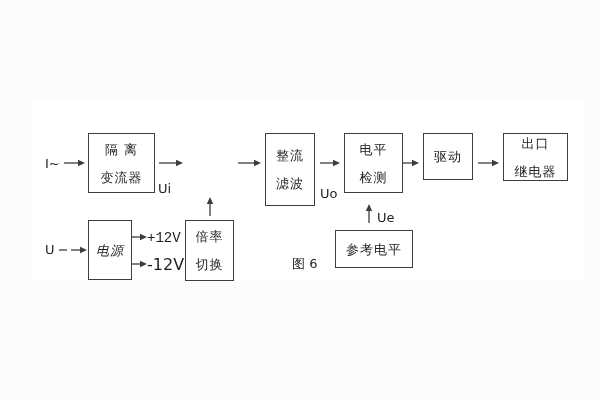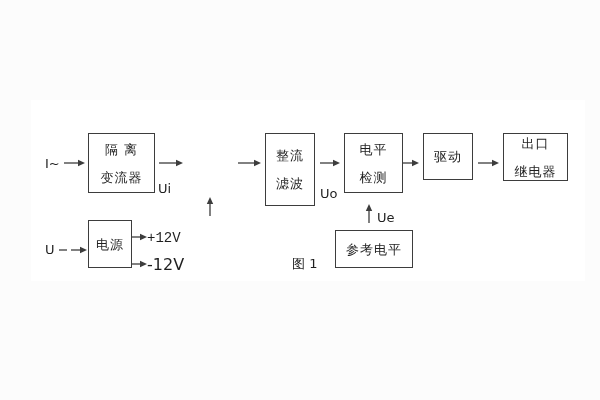--- a/index.html
+++ b/index.html
@@ -40,21 +40,21 @@
   .box .bl{display:block;text-align:center;}
 
   
   .b-isolation      {left:88px;  top:121px; width:67px; height:60px;}
   .b-setting        {left:187px; top:121px; width:46px; height:60px;}
   .b-rectify        {left:265px; top:121px; width:50px; height:73px;}
   .b-level          {left:344px; top:121px; width:59px; height:60px;}
   .b-drive          {left:423px; top:121px; width:50px; height:47px;}
   .b-relay          {left:503px; top:121px; width:65px; height:48px;}
   
-  .b-power          {left:88px;  top:208px; width:44px; height:48px;}
+  .b-power          {left:88px;  top:208px; width:44px; height:60px;font-style:italic;}
   .b-ratio          {left:185px; top:208px; width:49px; height:61px;}
   .b-reference      {left:335px; top:218px; width:78px; height:38px;justify-content:center;}
 
   .lbl{
     position:absolute;
     font-size:13px;line-height:14px;
     color:var(--text);
     white-space:nowrap;
   }
   .l-iin   {left:45px;  top:145px;}
@@ -148,28 +148,32 @@
     <div class="box b-drive">
       <span class="bl">驱动</span>
     </div>
     <div class="box b-relay">
       <span class="bl">出口</span>
       <span class="bl">继电器</span>
     </div>
     <div class="box b-power">
       <span class="bl">电源</span>
     </div>
+    <div class="box b-ratio">
+      <span class="bl">倍率</span>
+      <span class="bl">切换</span>
+    </div>
     <div class="box b-reference">
       <span class="bl">参考电平</span>
     </div>
 
     <div class="lbl l-iin">I~</div>
     <div class="lbl l-ui">Ui</div>
     <div class="lbl l-uo">Uo</div>
     <div class="lbl l-ue">Ue</div>
     <div class="lbl l-u">U</div>
     <div class="lbl l-p12">+12V</div>
     <div class="lbl l-n12">-12V</div>
 
-    <div class="lbl l-cap">图 1</div>
+    <div class="lbl l-cap">图 6</div>
 
   </div>
 </div>
 
 </body></html>

